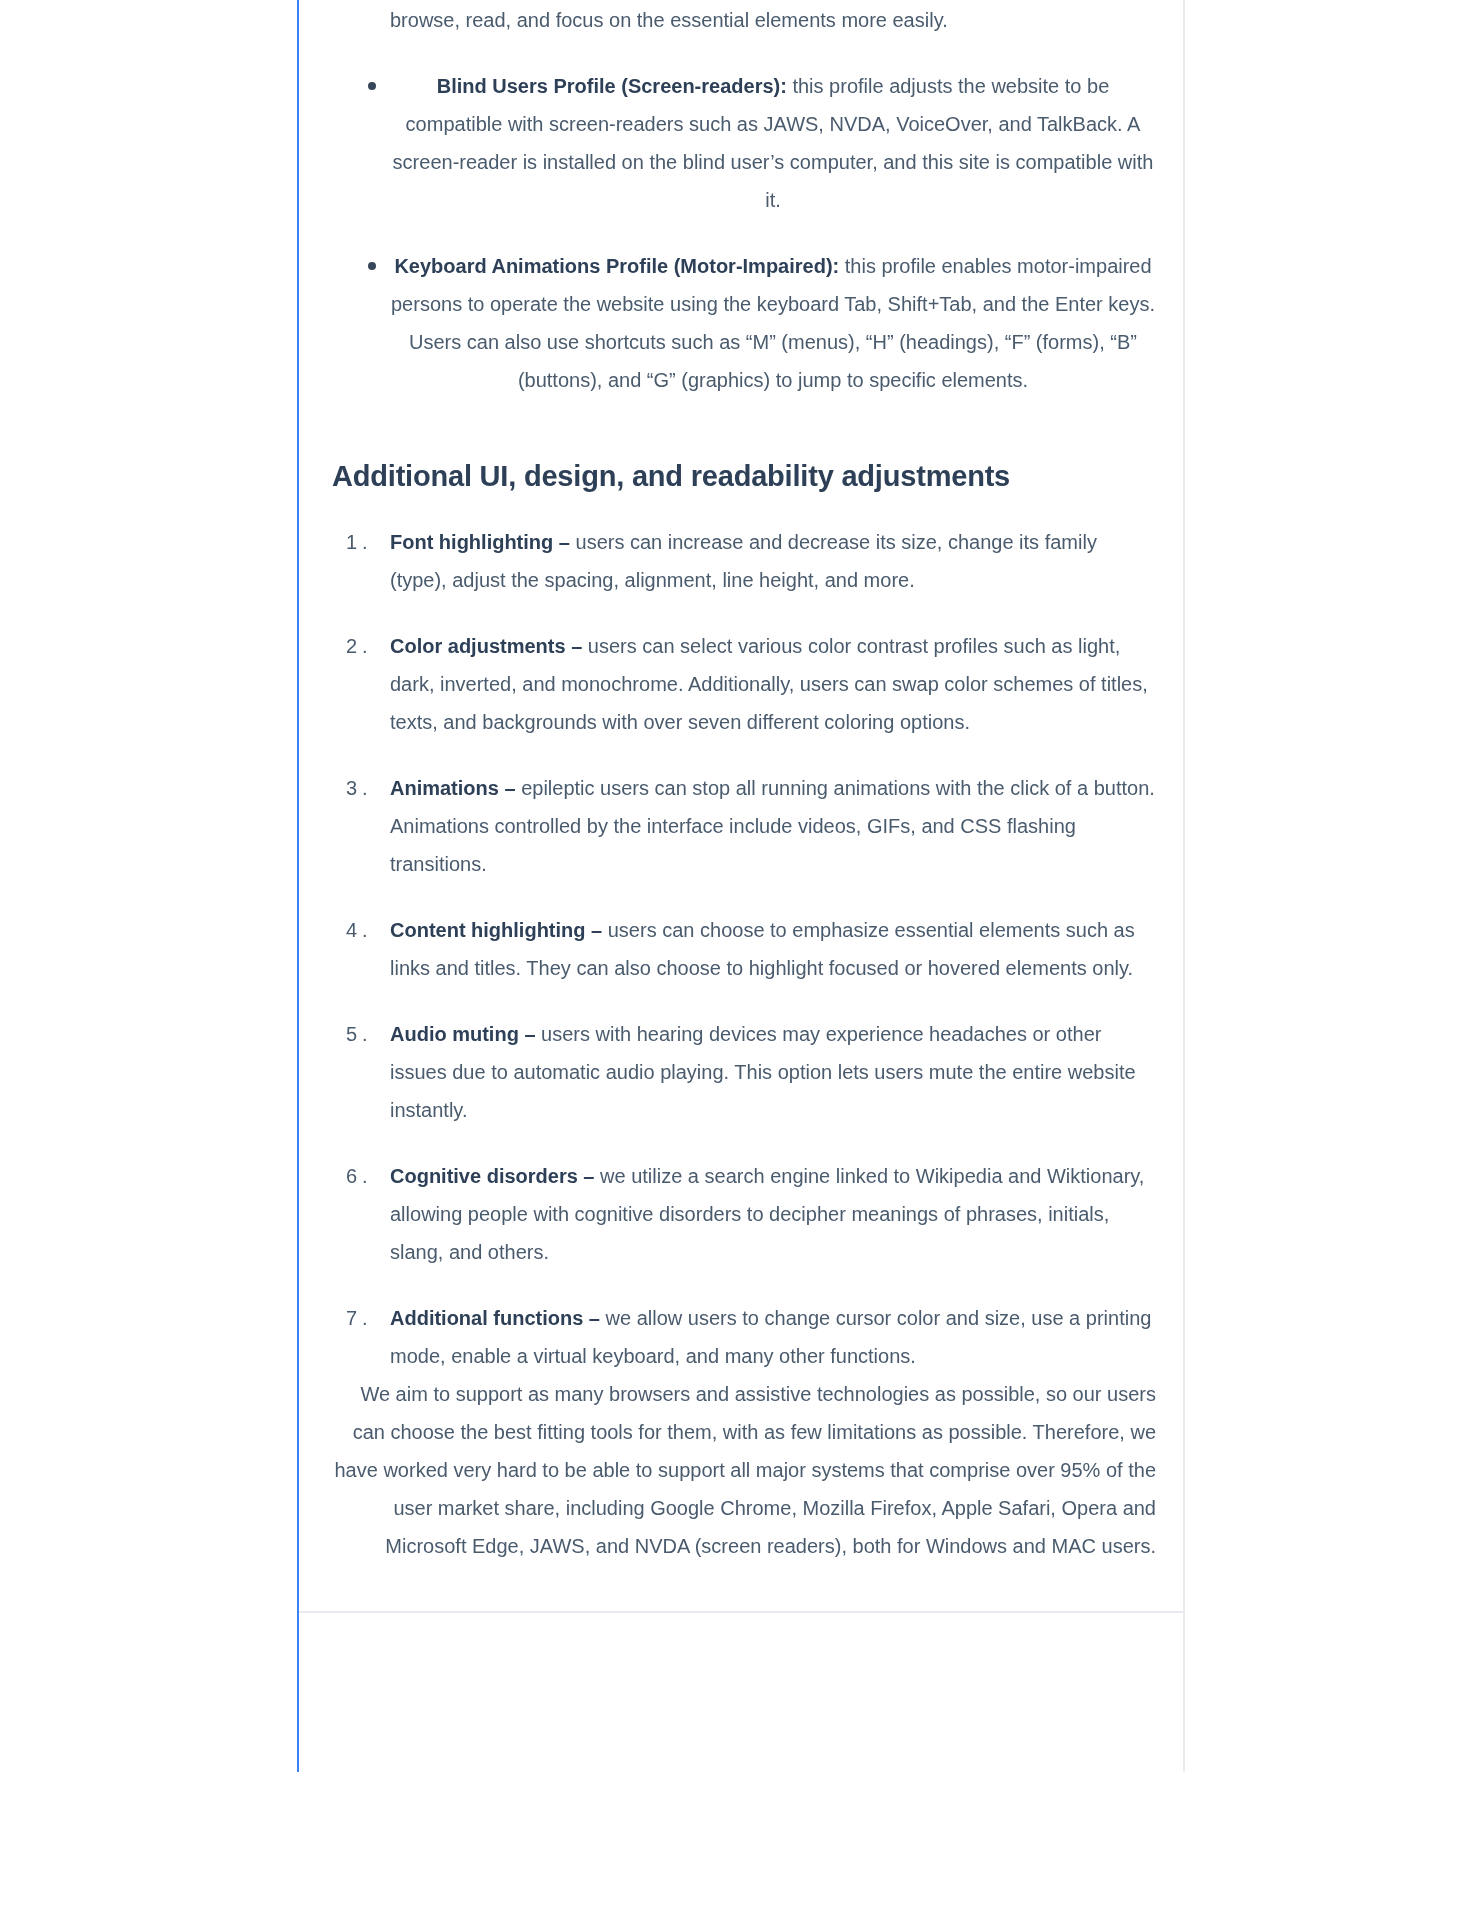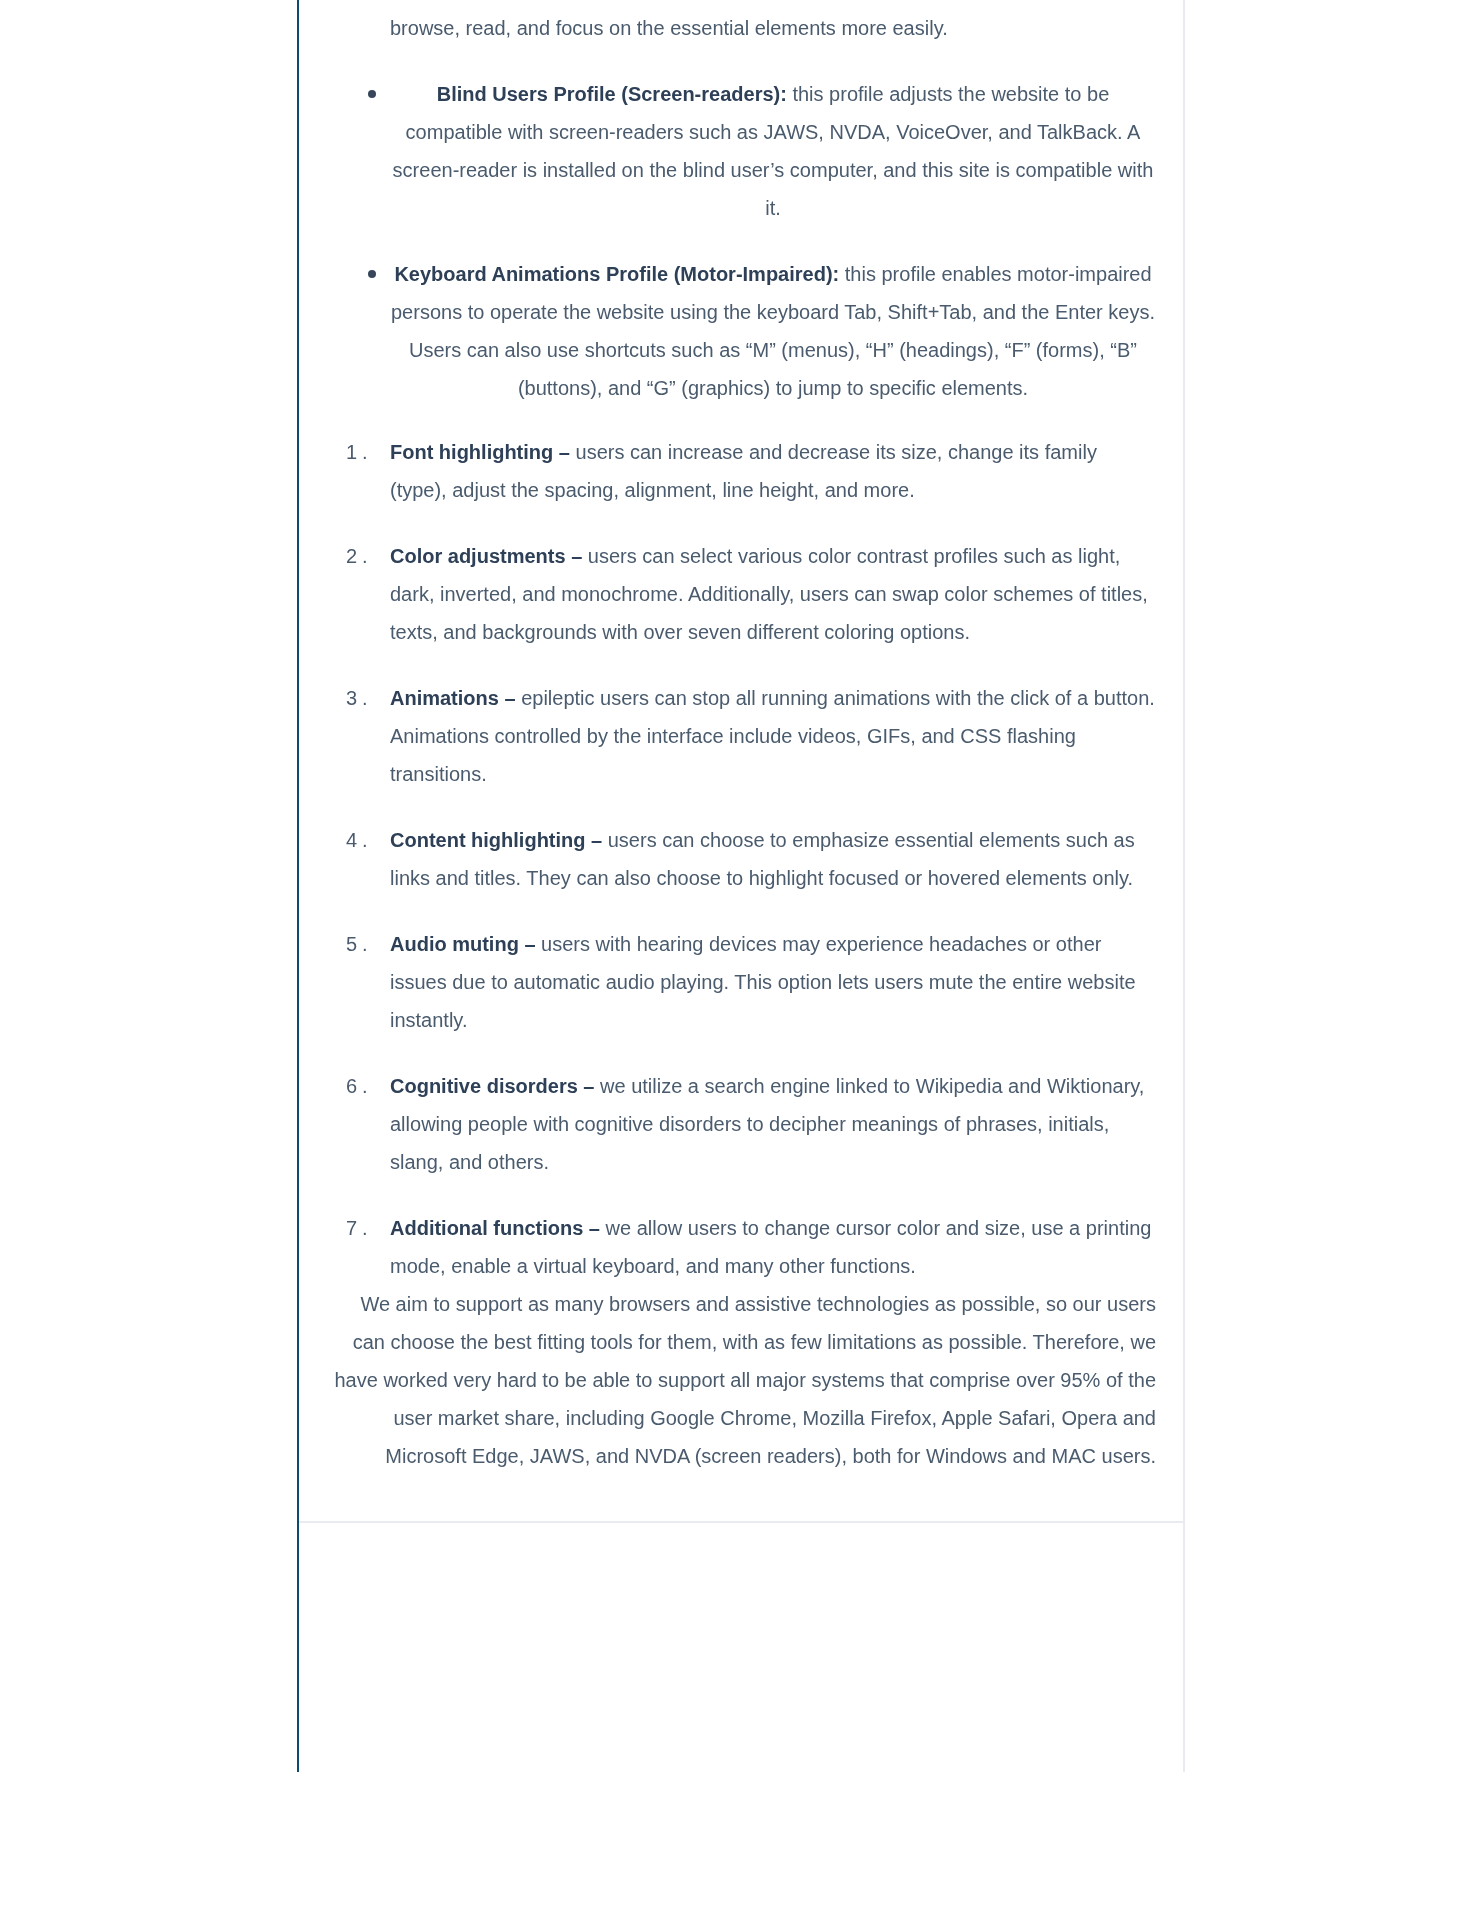--- a/index.html
+++ b/index.html
@@ -15,23 +15,23 @@
     font-family: "Liberation Sans", sans-serif;
   }
   .card {
     position: absolute;
     left: 297px;
     top: 0;
     width: 888px;
     height: 1772px;
     box-sizing: border-box;
     background: #ffffff;
-    border-left: 2px solid #0c4a6e;
+    border-left: 2px solid #3b82f6;
     border-right: 2px solid #e9ebf0;
-    padding: 8px 27px 0 33px;
+    padding: 0 27px 0 33px;
     color: #4a5b6e;
     font-size: 20px;
     line-height: 38px;
   }
   p { margin: 0; }
 
   .frag {
     margin: 1px 0 0 58px;
   }
 
@@ -109,20 +109,21 @@
     <li>
       <span class="dot"></span>
       <p><span class="lead">Blind Users Profile (Screen-readers):</span><span> this profile adjusts the website to be compatible with screen-readers such as JAWS, NVDA, VoiceOver, and TalkBack. A screen-reader is installed on the blind user’s computer, and this site is compatible with it.</span></p>
     </li>
     <li>
       <span class="dot"></span>
       <p><span class="lead">Keyboard Animations Profile (Motor-Impaired):</span><span> this profile enables motor-impaired persons to operate the website using the keyboard Tab, Shift+Tab, and the Enter keys. Users can also use shortcuts such as “M” (menus), “H” (headings), “F” (forms), “B” (buttons), and “G” (graphics) to jump to specific elements.</span></p>
     </li>
   </ul>
 
+  <h2>Additional UI, design, and readability adjustments</h2>
 
   <ol class="adjustments">
     <li>
       <span class="num">1.</span>
       <p><span class="lead">Font highlighting –</span><span> users can increase and decrease its size, change its family (type), adjust the spacing, alignment, line height, and more.</span></p>
     </li>
     <li>
       <span class="num">2.</span>
       <p><span class="lead">Color adjustments –</span><span> users can select various color contrast profiles such as light, dark, inverted, and monochrome. Additionally, users can swap color schemes of titles, texts, and backgrounds with over seven different coloring options.</span></p>
     </li>

